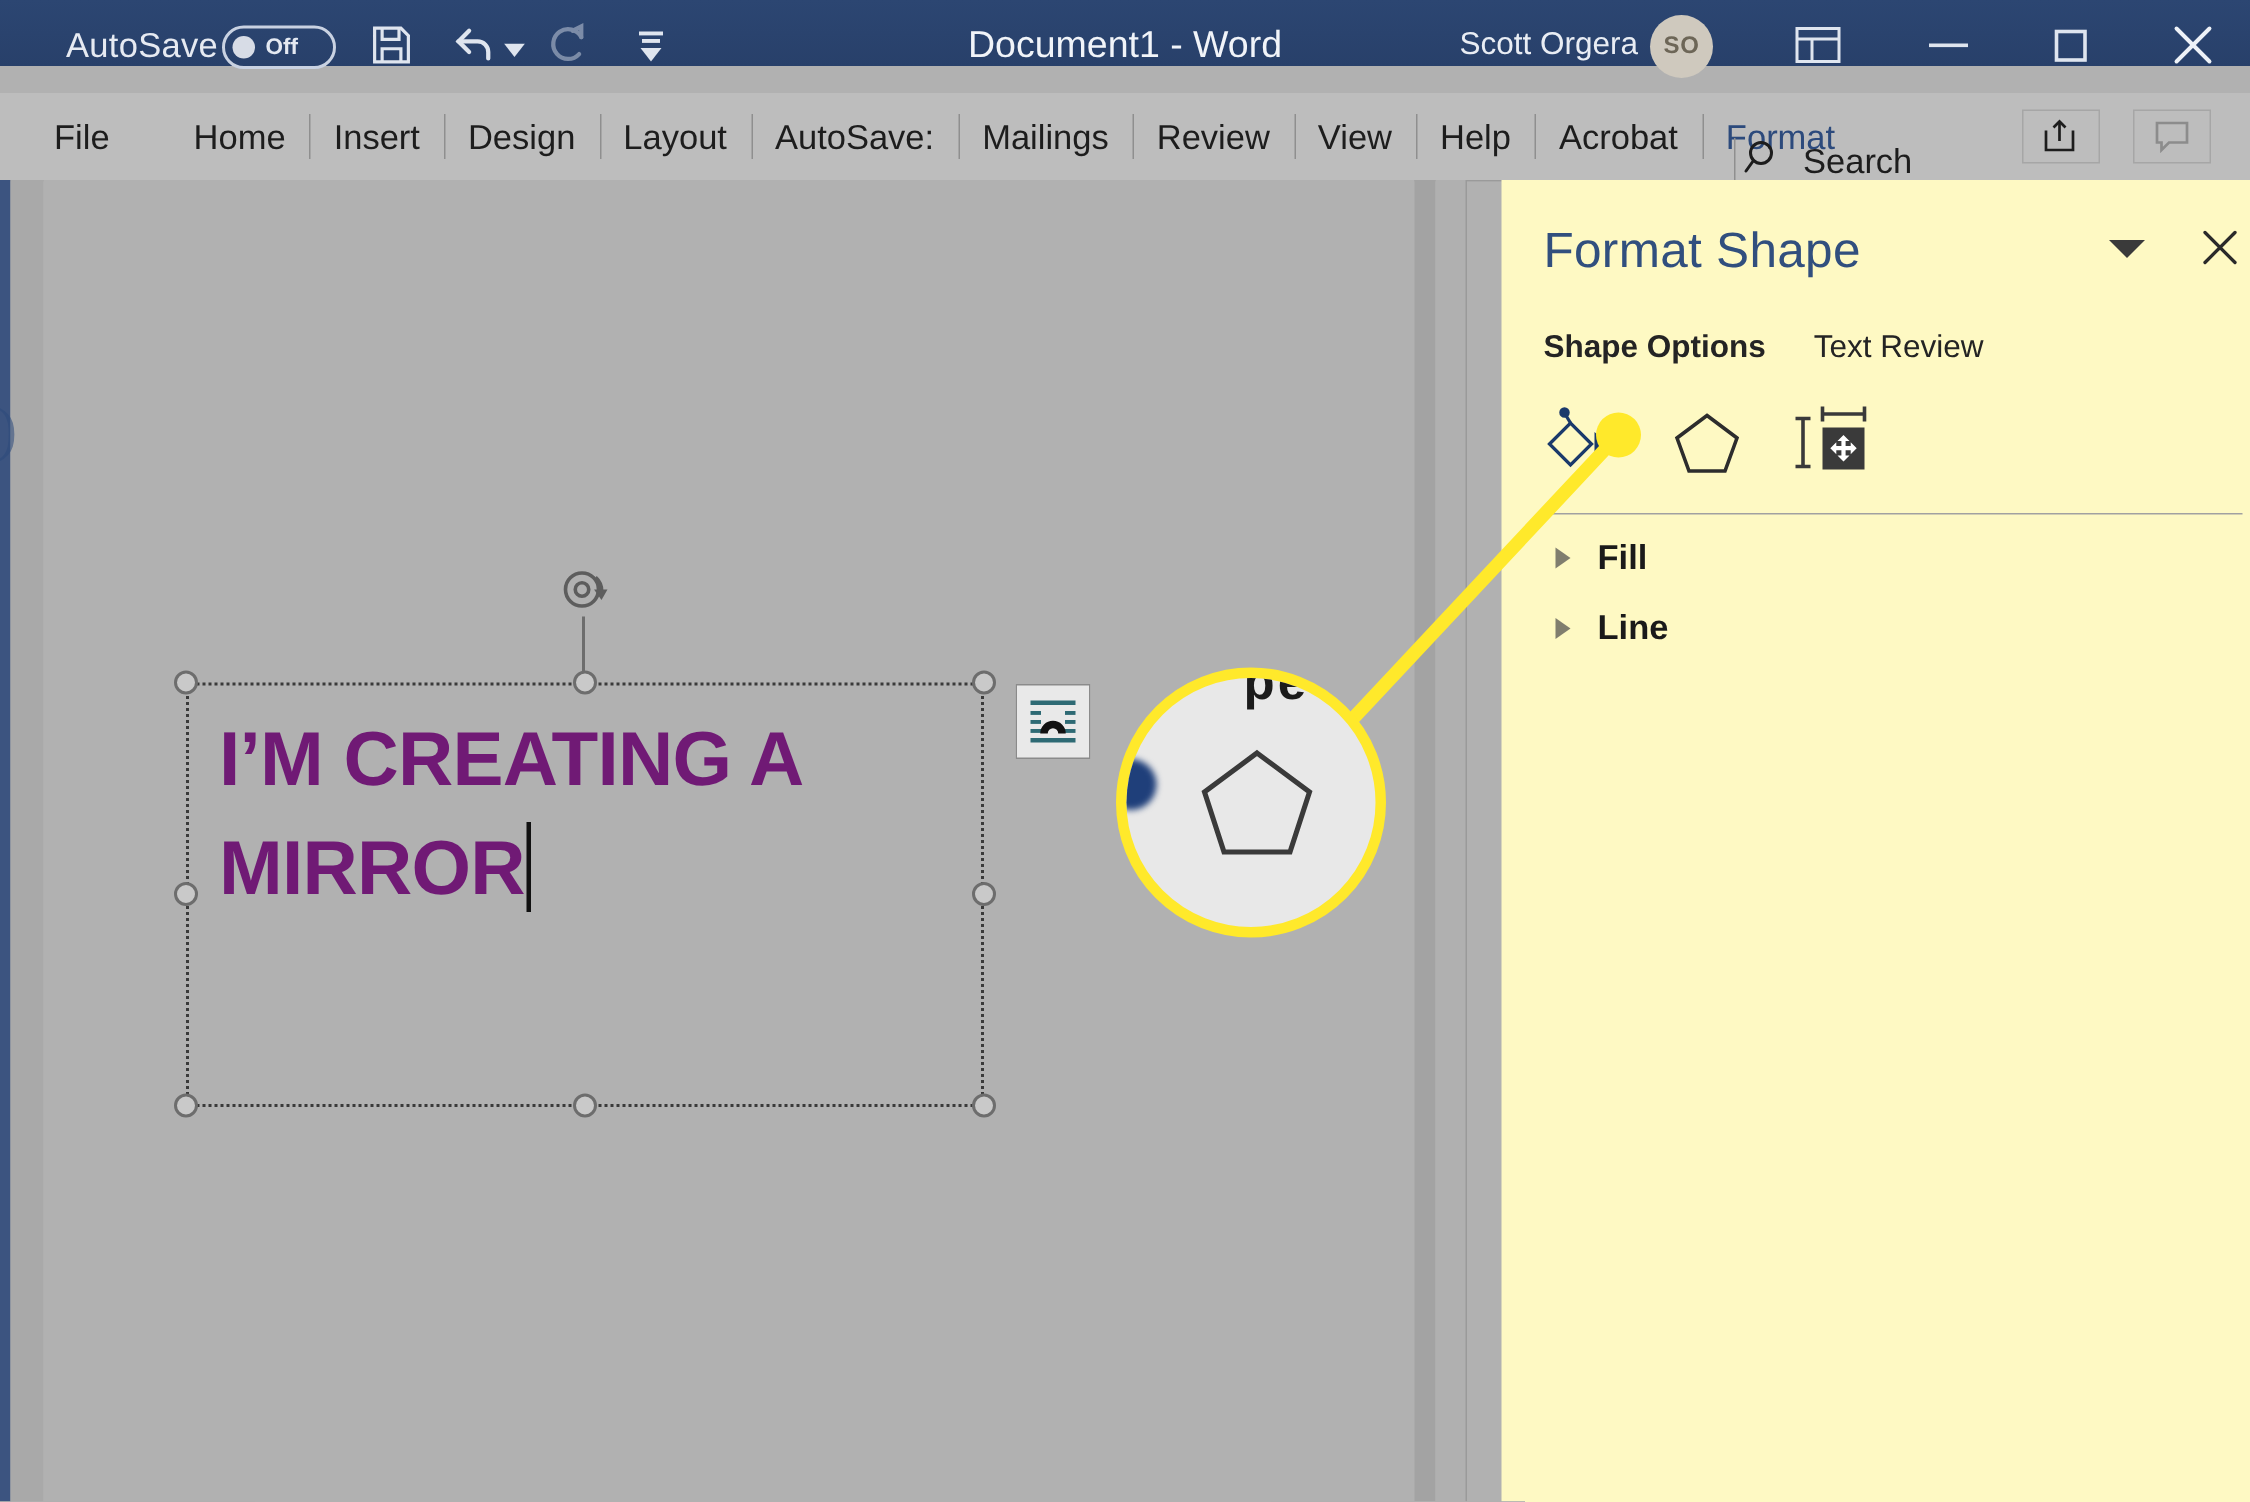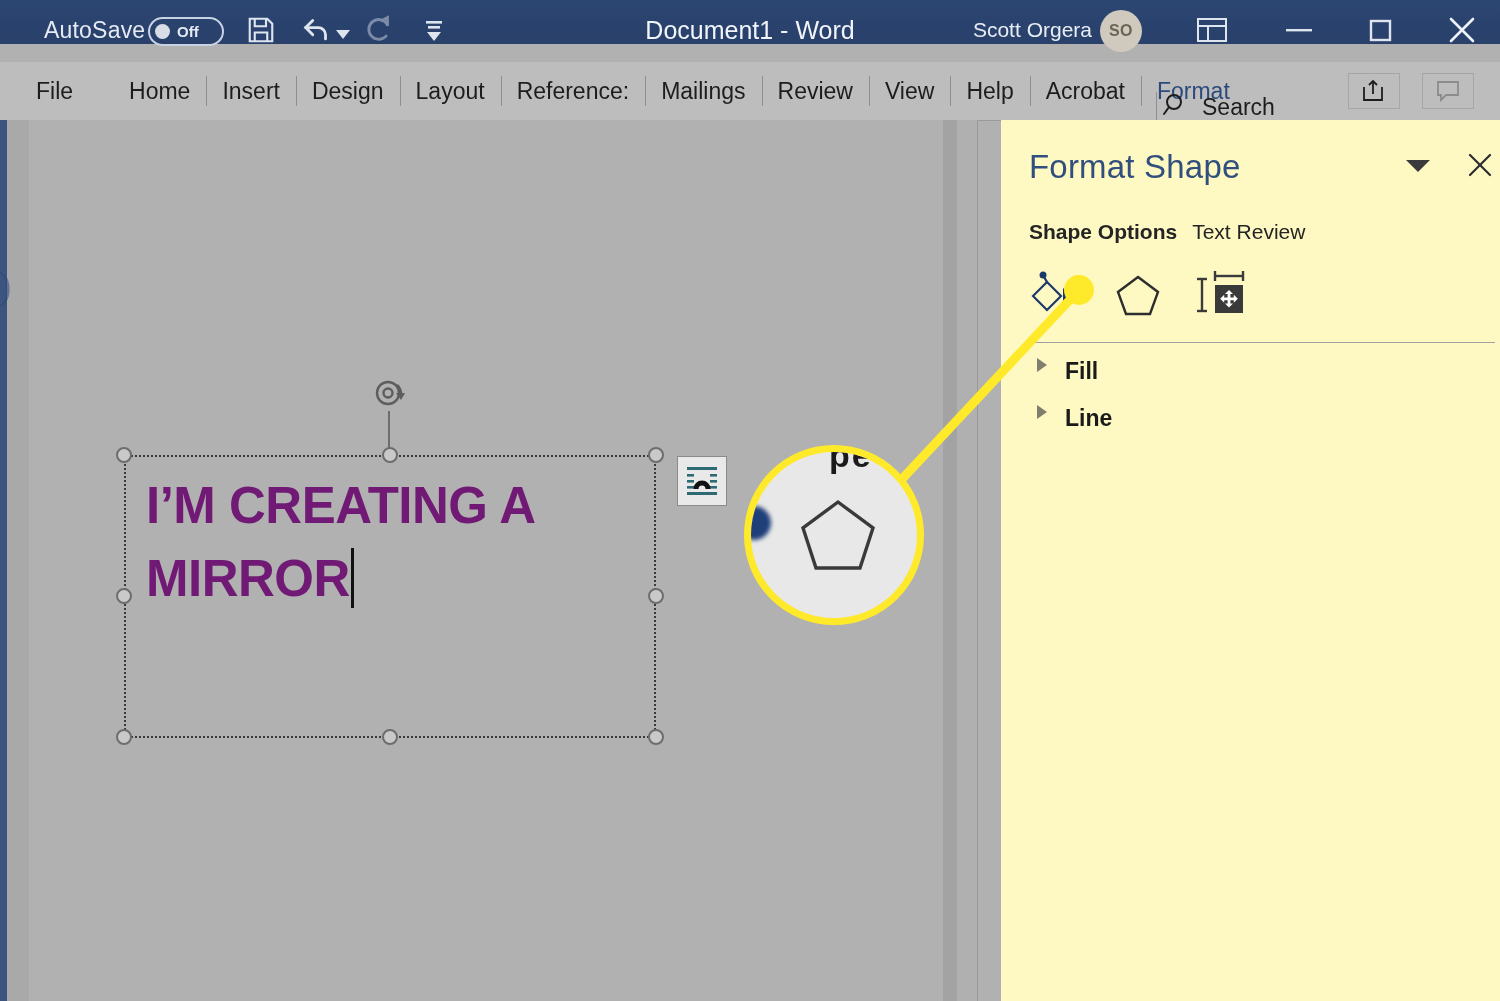--- a/index.html
+++ b/index.html
@@ -288,21 +288,21 @@
   }
   .pane-close {
     position: absolute;
     right: 28px; top: 30px;
     color: #2a2a2a;
   }
   .pane-tabs {
     position: absolute;
     left: 28px; top: 100px;
     display: flex;
-    gap: 15px;
+    gap: 32px;
   }
   .pane-tab {
     font-size: 21px;
     color: #242424;
   }
   .pane-tab.active { font-weight: bold; }
   .pane-icons {
     position: absolute;
     left: 24px; top: 148px;
     display: flex;
@@ -318,21 +318,21 @@
   .pane-divider {
     position: absolute;
     left: 28px; top: 222px;
     width: 466px; height: 1px;
     background: #a1a1a1;
   }
   .pane-row {
     position: absolute;
     left: 36px;
     display: flex;
-    align-items: flex-start;
+    align-items: center;
     gap: 18px;
   }
   .pane-row .tri {
     width: 0; height: 0;
     border-left: 10px solid #4a4a4a;
     border-top: 7px solid transparent;
     border-bottom: 7px solid transparent;
     opacity: .7;
   }
   .pane-row .lbl {
@@ -468,21 +468,21 @@
     </div>
   </div>
 
   <div class="ribbon">
     <div class="tabs">
       <div class="tab first">File</div>
       <div class="tab">Home</div>
       <div class="tab sep">Insert</div>
       <div class="tab sep">Design</div>
       <div class="tab sep">Layout</div>
-      <div class="tab sep">Reference:</div>
+      <div class="tab sep">AutoSave:</div>
       <div class="tab sep">Mailings</div>
       <div class="tab sep">Review</div>
       <div class="tab sep">View</div>
       <div class="tab sep">Help</div>
       <div class="tab sep">Acrobat</div>
       <div class="tab sep accent">Format</div>
     </div>
 
     <div class="search-group">
       <span>

